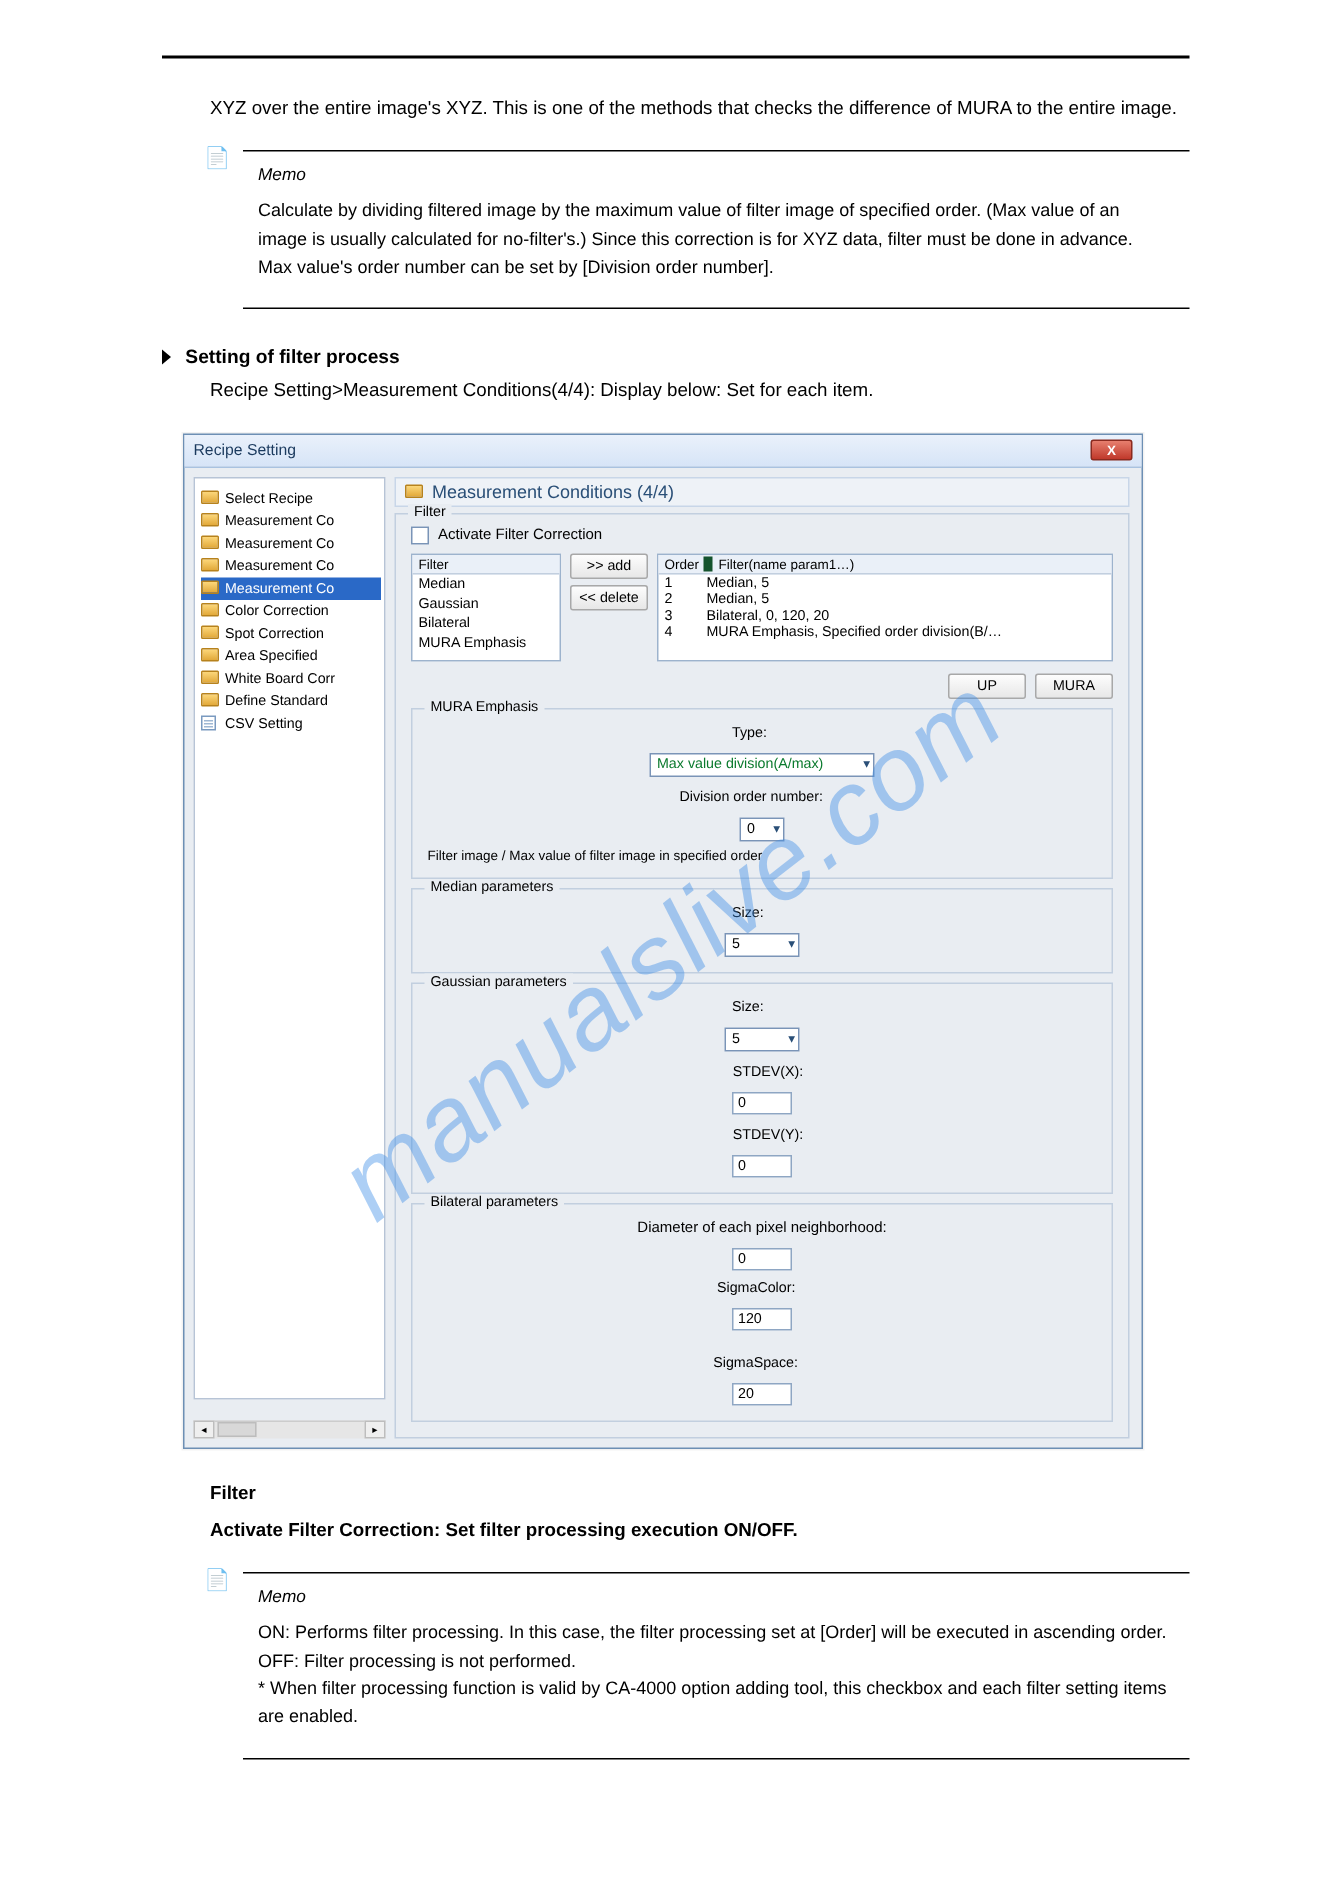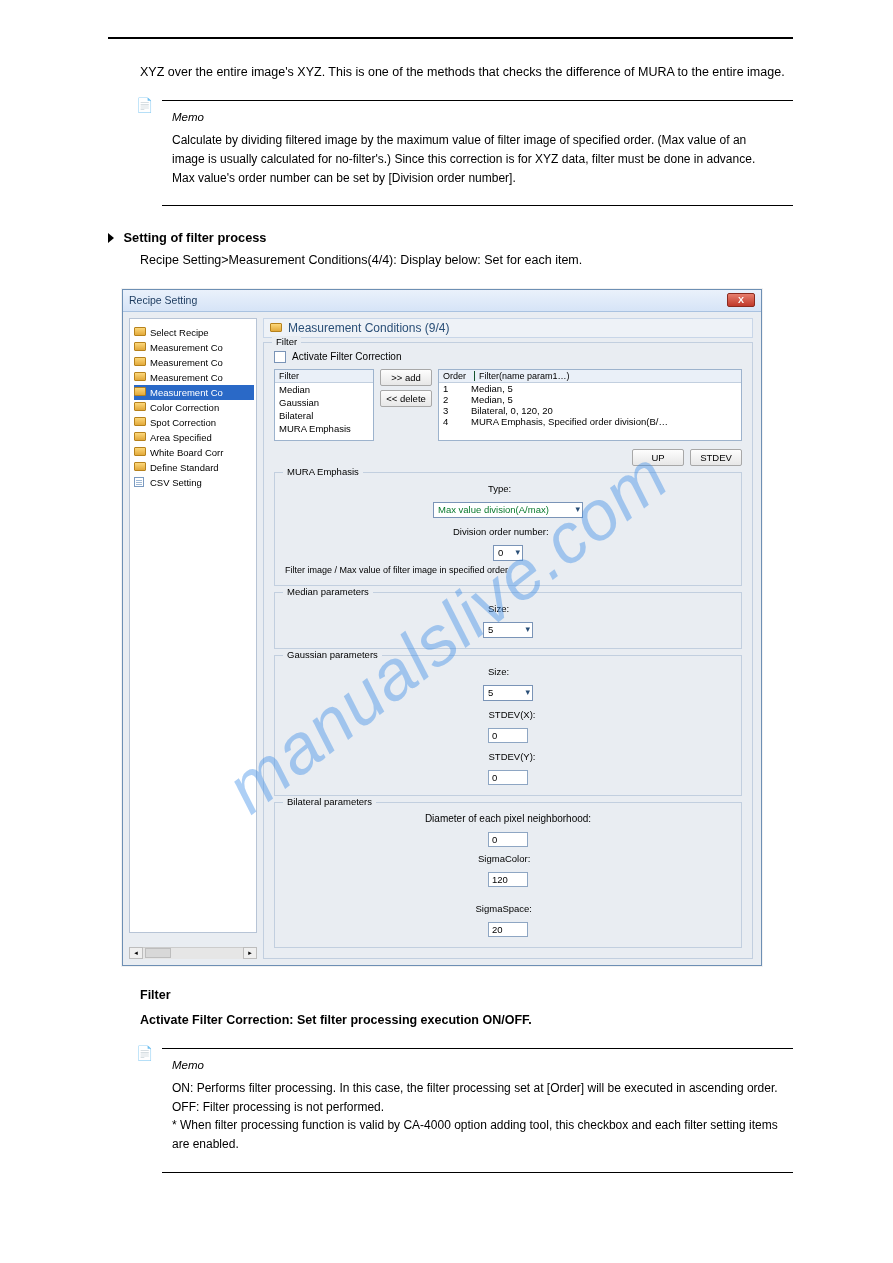--- a/index.html
+++ b/index.html
@@ -45,21 +45,21 @@
   .chk-box { width: 12px; height: 12px; border: 1px solid #7a94b7; background: #fff; margin-right: 6px; }
   .row { display: flex; align-items: flex-start; gap: 6px; }
   .listbox { border: 1px solid #9db3cd; background: #fff; }
   .listbox .hdr { background: #eaf0f8; border-bottom: 1px solid #c2cfdf; padding: 1px 4px; font-size: 9px; }
   .listbox .item { padding: 1px 4px; font-size: 9.5px; white-space: nowrap; }
   .btncol { display: flex; flex-direction: column; gap: 4px; }
   .winbtn { background: linear-gradient(#fdfdfd, #e7e7e7); border: 1px solid #a8a8a8; border-radius: 2px; font-size: 9.5px; padding: 2px 0; text-align: center; min-width: 52px; }
   .filter-left { width: 100px; height: 72px; }
   .filter-right { flex: 1; min-width: 210px; }
   .filter-right .hdr { display: flex; }
-  .filter-right .hdr span:first-child { width: 32px; border-right: 1px solid #14532d; }
+  .filter-right .hdr span:first-child { width: 32px; border-right: 6px solid #14532d; }
   .filter-right .hdr span:last-child { padding-left: 4px; }
   .filter-right .row-item { display: flex; font-size: 9.5px; }
   .filter-right .row-item span:first-child { width: 32px; padding-left: 4px; }
   .updown { display: flex; justify-content: flex-end; gap: 6px; margin-top: 8px; }
   .updown .winbtn { min-width: 52px; }
   .pair { display: flex; align-items: center; gap: 8px; margin-top: 2px; flex-direction: column; }
   .lbl { min-width: 40px; font-size: 9.5px; }
   .select { border: 1px solid #7a94b7; background: #fff; height: 16px; display: flex; align-items: center; padding: 0 14px 0 4px; font-size: 9.5px; position: relative; min-width: 50px; }
   .select:after { content: "▾"; position: absolute; right: 2px; top: 1px; font-size: 9px; color: #2a4f77; }
   .select.green { color: #0a7a2d; }
@@ -151,21 +151,21 @@
           <div class="tree-scroll">
             <span class="sbtn">◂</span>
             <span class="thumb"></span>
             <span class="sbtn" style="margin-left:auto">▸</span>
           </div>
         </div>
 
         <div class="content">
           <div class="crumb">
             <span class="book"></span>
-            <span class="crumb-title">Measurement Conditions (9/4)</span>
+            <span class="crumb-title">Measurement Conditions (4/4)</span>
           </div>
 
           <div class="group">
             <span class="group-title">Filter</span>
             <div class="chk">
               <span class="chk-box"></span>
               <span>Activate Filter Correction</span>
             </div>
             <div class="row">
               <div class="listbox filter-left">
@@ -197,21 +197,21 @@
                     <span>Bilateral,  0,  120,  20</span>
                   </div>
                 <div class="row-item">
                     <span>4</span>
                     <span>MURA Emphasis, Specified order division(B/…</span>
                   </div>
               </div>
             </div>
             <div class="updown">
               <div class="winbtn">UP</div>
-              <div class="winbtn">STDEV</div>
+              <div class="winbtn">MURA</div>
             </div>
 
             <div class="group" style="margin-top:6px">
               <span class="group-title">MURA Emphasis</span>
               <div class="pair">
                 <span class="lbl">Type:</span>
                 <span class="select green" style="min-width:150px">Max value division(A/max)</span>
                 <span class="lbl" style="min-width:110px">Division order number:</span>
                 <span class="select" style="min-width:30px">0</span>
               </div>

